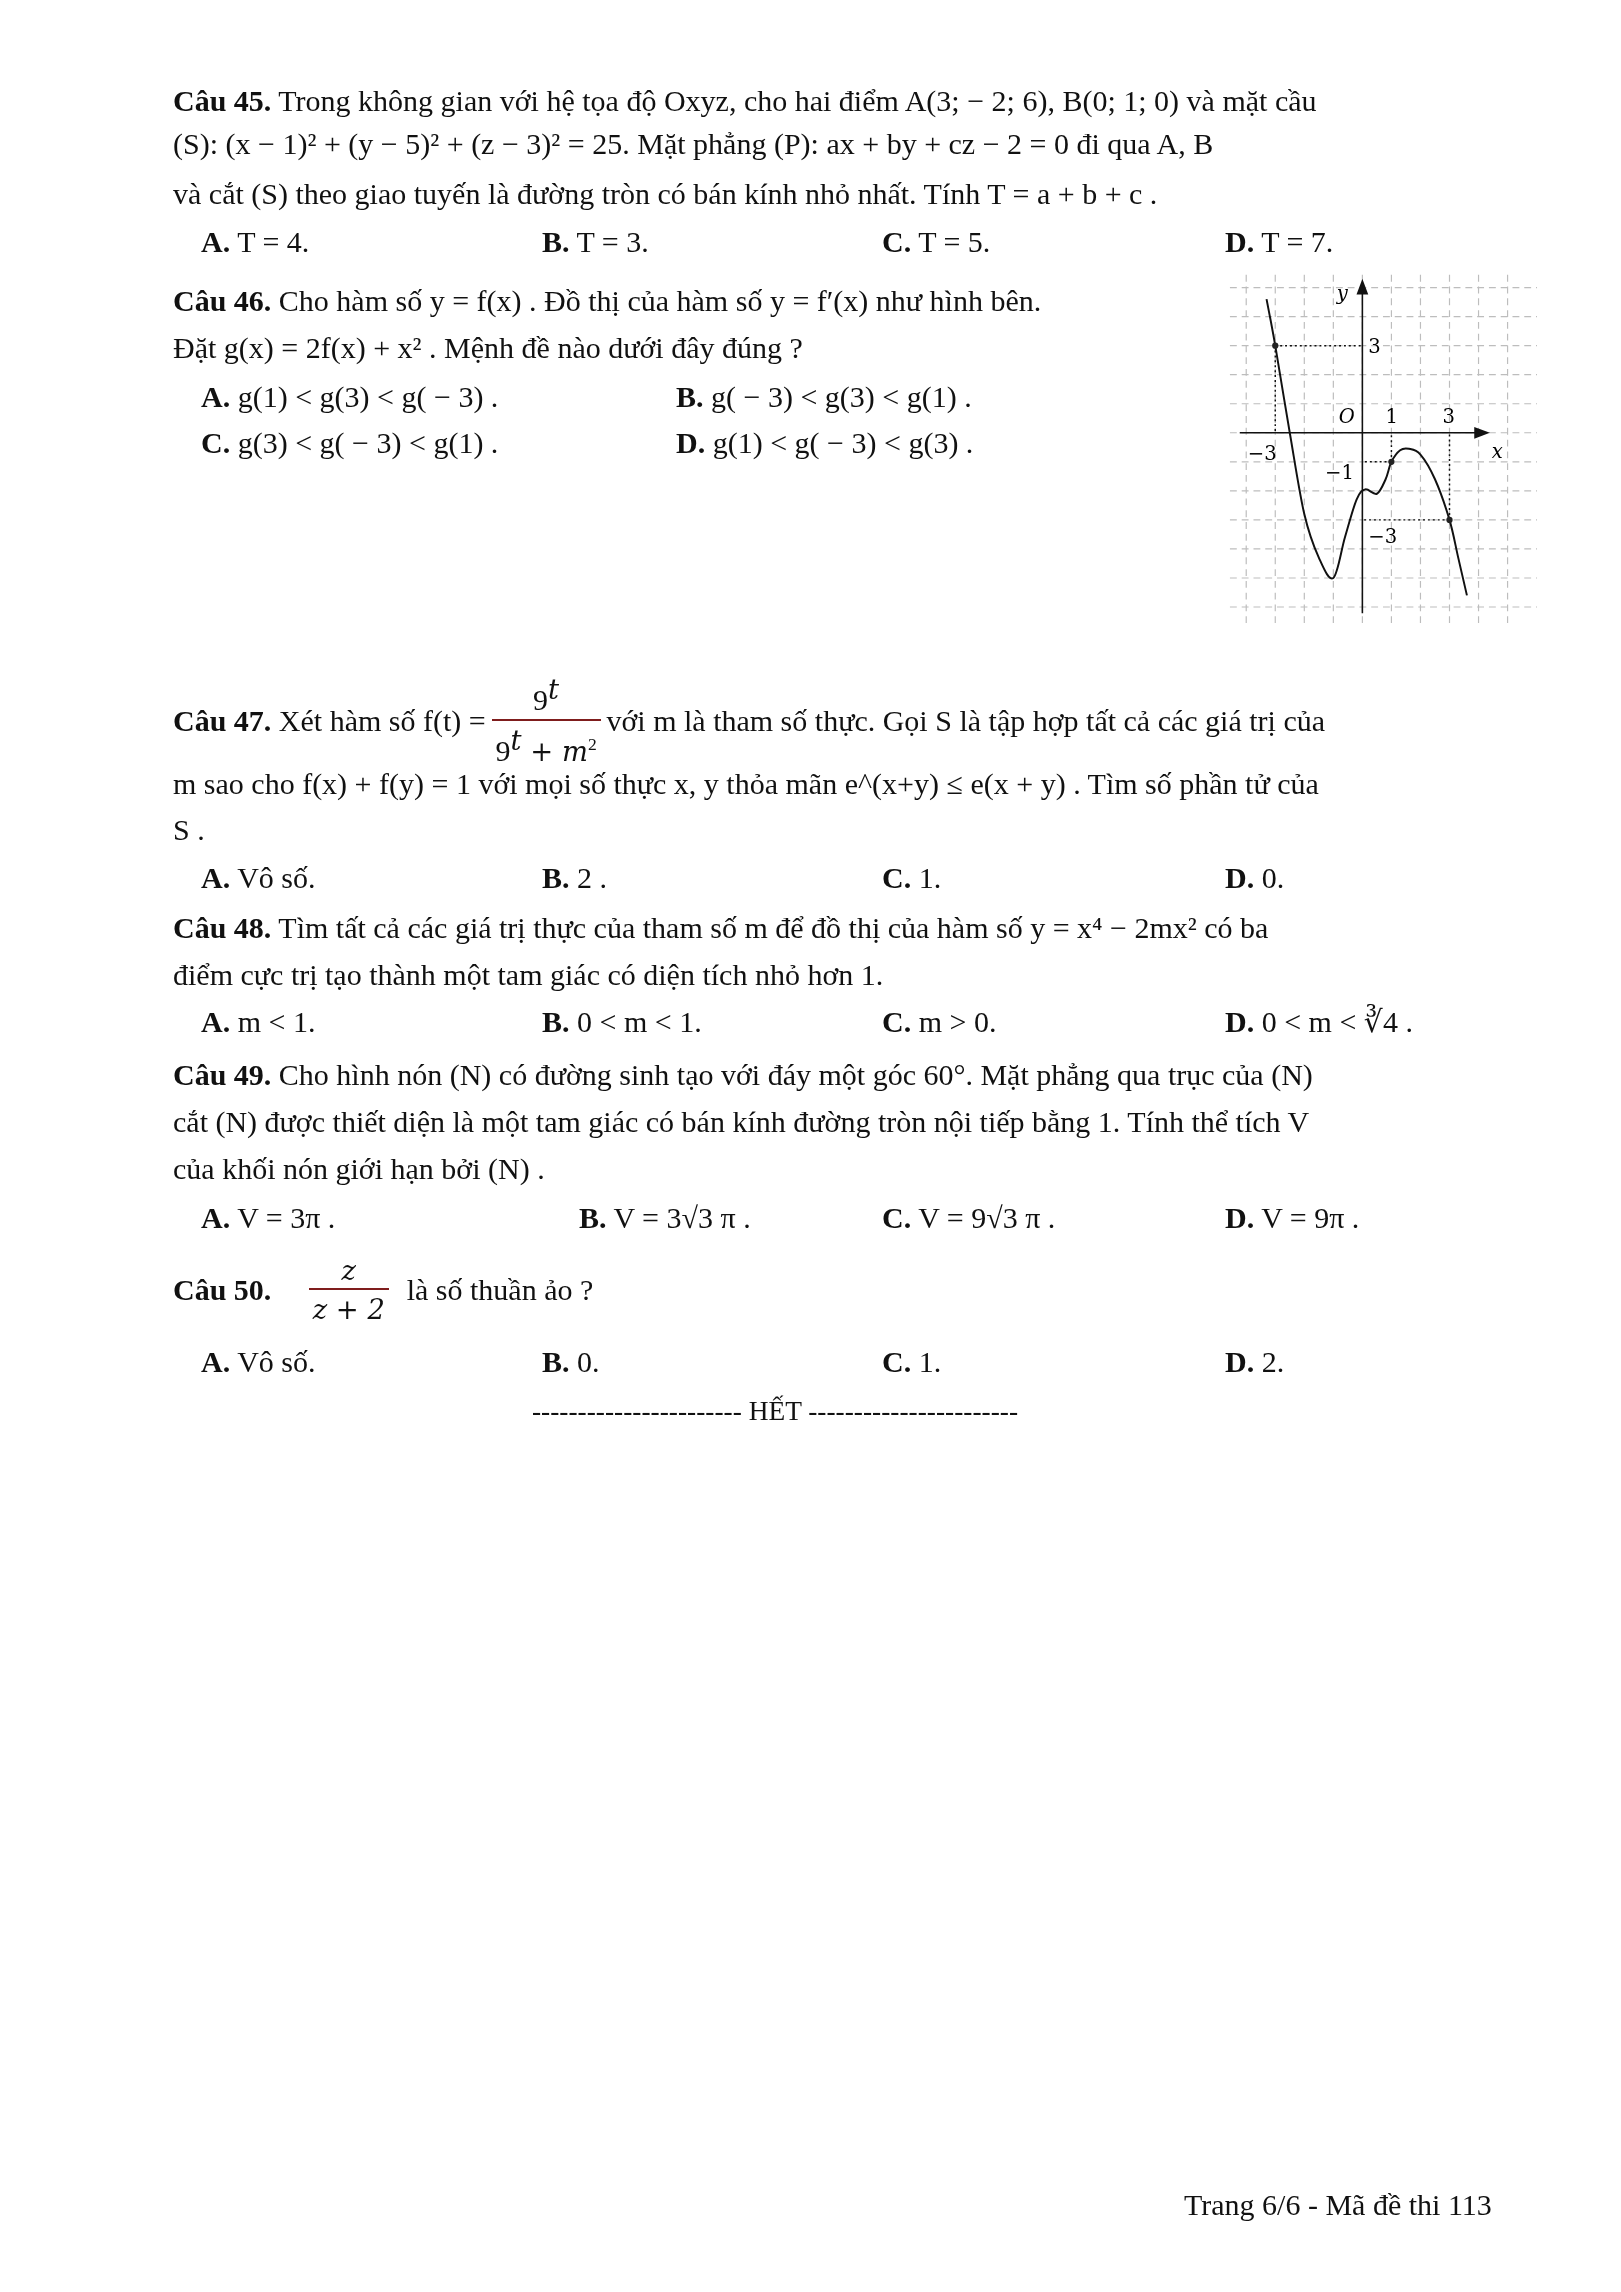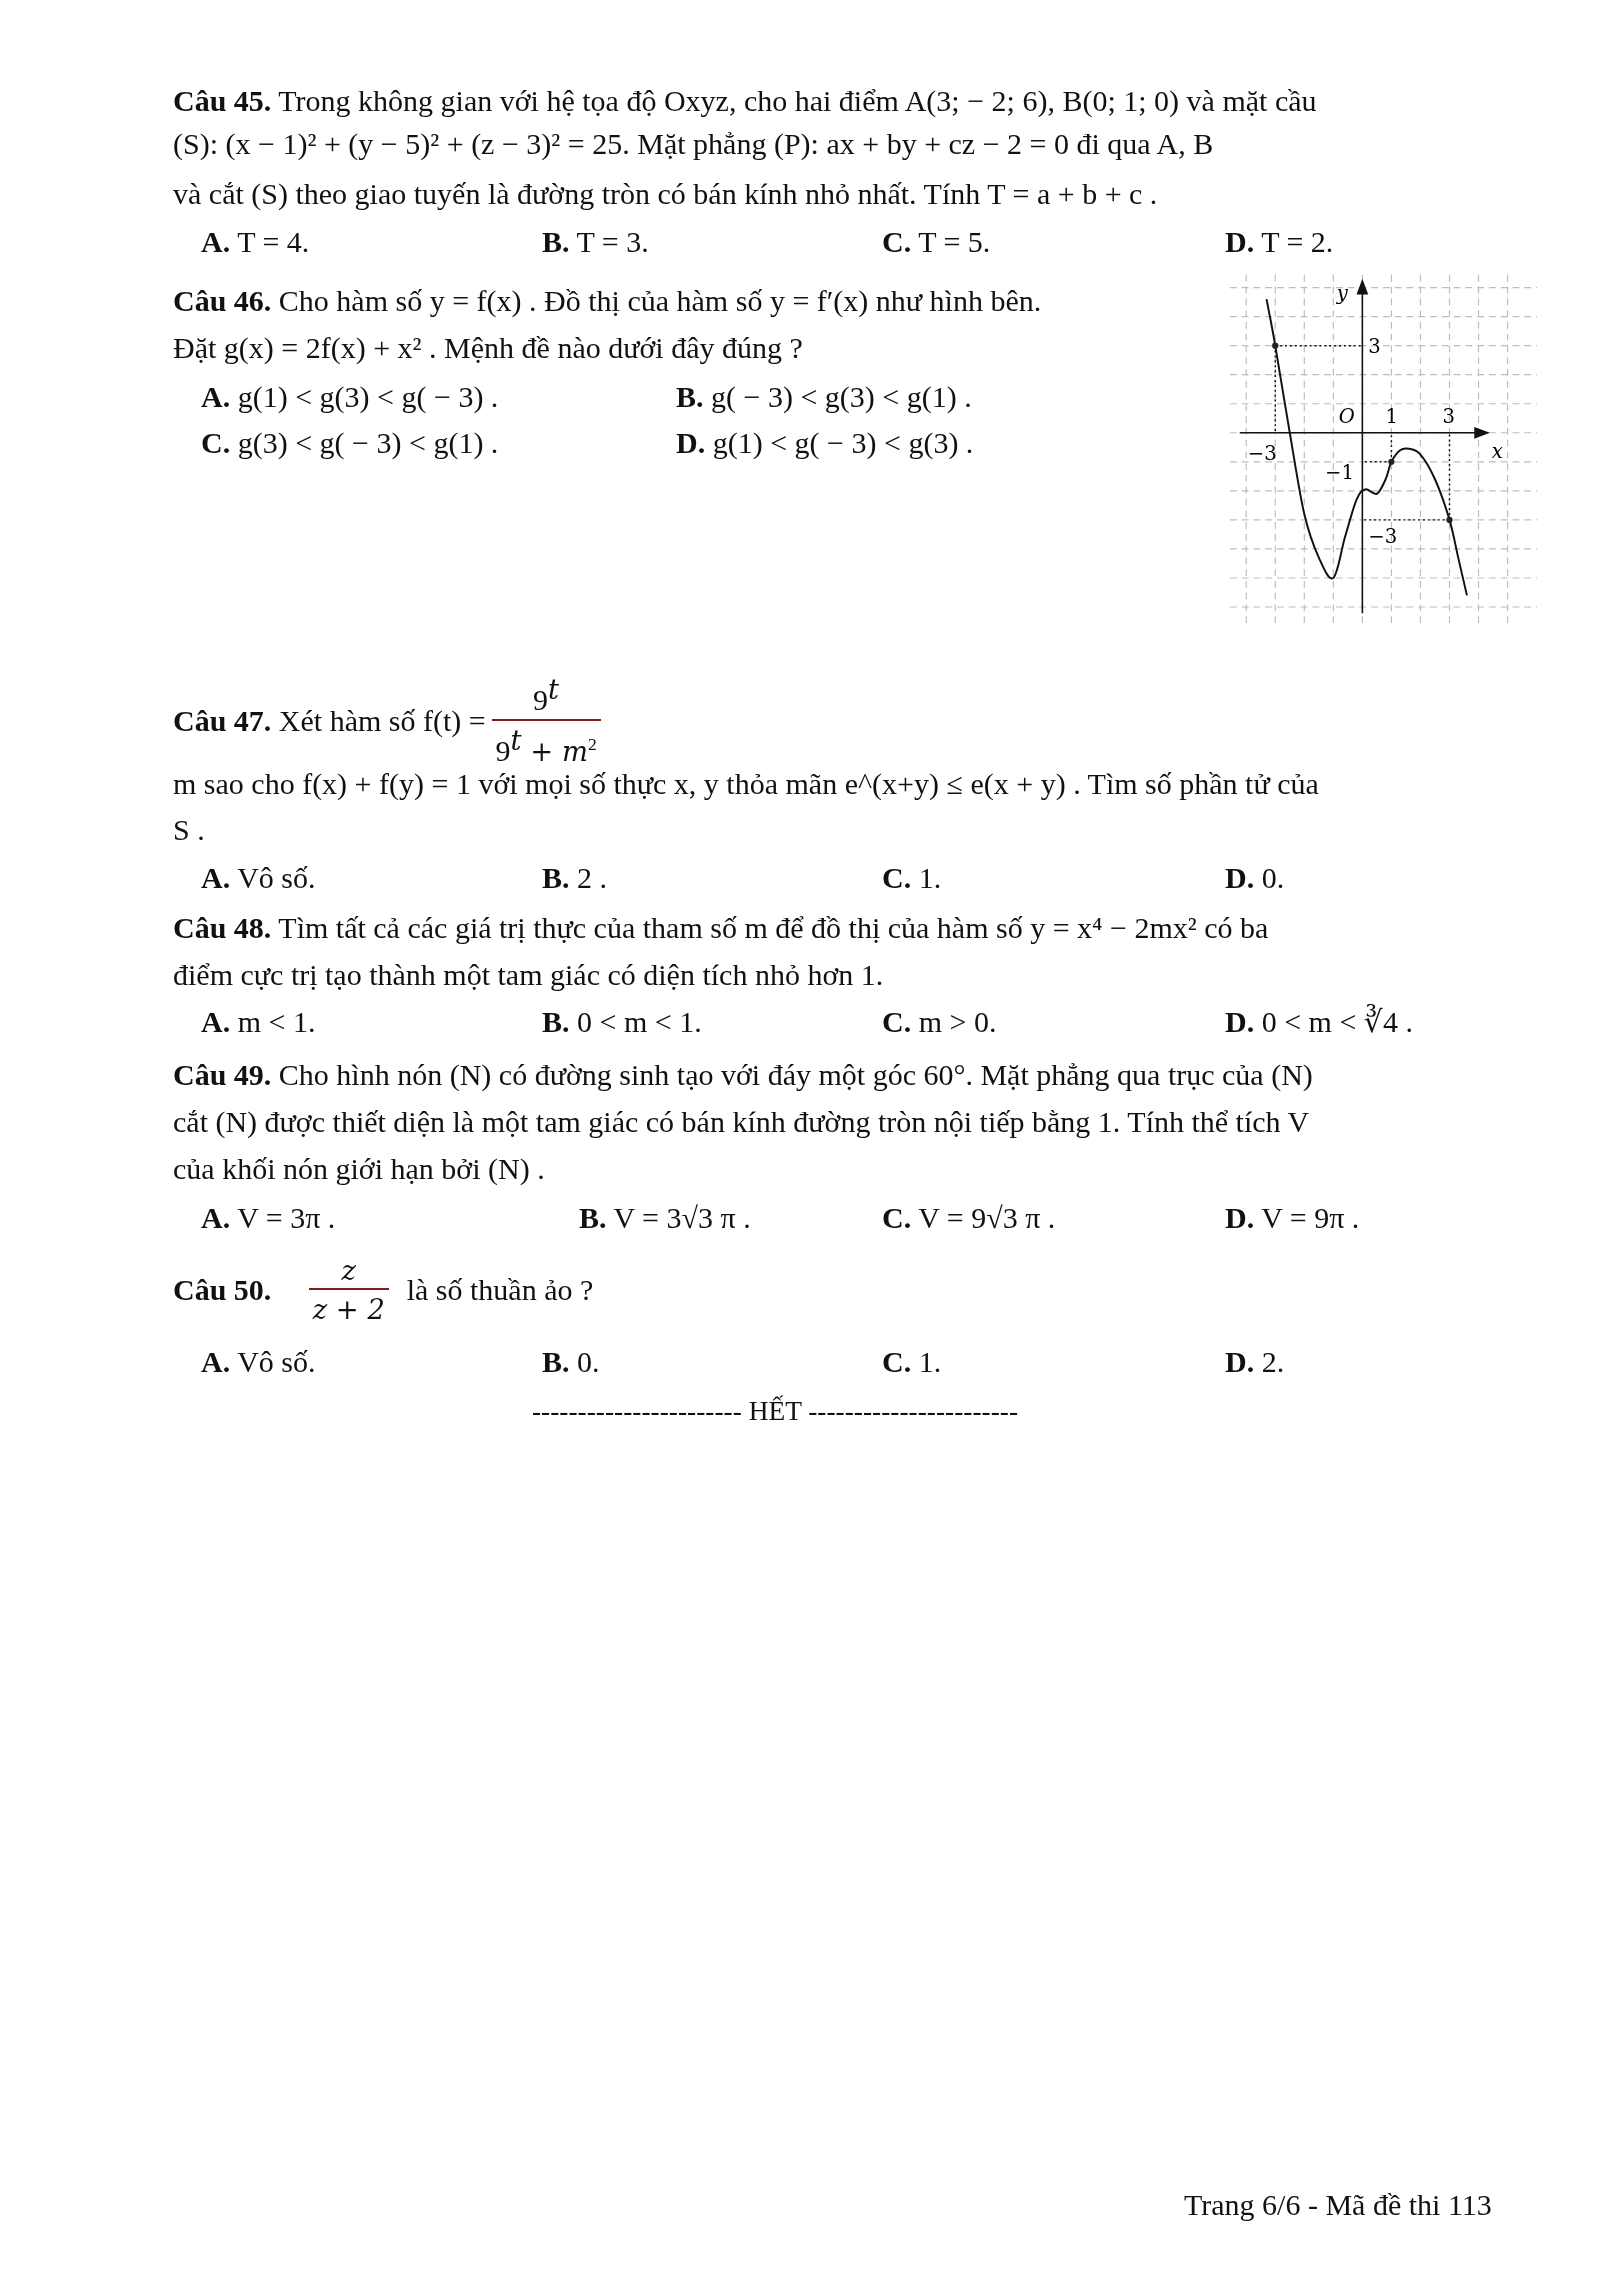--- a/index.html
+++ b/index.html
@@ -24,21 +24,21 @@
 
 <div class="line full" style="top:86px;">
   <span><span class="qlabel">Câu 45.</span> <span>Trong không gian với hệ tọa độ Oxyz, cho hai điểm A(3; − 2; 6), B(0; 1; 0) và mặt cầu</span></span>
 </div>
 <div class="line" style="top:129px;">(S): (x − 1)² + (y − 5)² + (z − 3)² = 25. Mặt phẳng (P): ax + by + cz − 2 = 0  đi qua A, B</div>
 <div class="line" style="top:179px;">và cắt (S) theo giao tuyến là đường tròn có bán kính nhỏ nhất. Tính T = a + b + c .</div>
 <div>
   <div class="opt" style="left:201px;top:227px;"><b>A.</b> <span>T = 4.</span></div>
   <div class="opt" style="left:542px;top:227px;"><b>B.</b> <span>T = 3.</span></div>
   <div class="opt" style="left:882px;top:227px;"><b>C.</b> <span>T = 5.</span></div>
-  <div class="opt" style="left:1225px;top:227px;"><b>D.</b> <span>T = 2.</span></div>
+  <div class="opt" style="left:1225px;top:227px;"><b>D.</b> <span>T = 7.</span></div>
 </div>
 
 <div class="line" style="top:286px;">
   <span class="qlabel">Câu 46.</span> <span>Cho hàm số y = f(x) . Đồ thị của hàm số y = f′(x) như hình bên.</span>
 </div>
 <div class="line" style="top:333px;">Đặt g(x) = 2f(x) + x² . Mệnh đề nào dưới đây đúng ?</div>
 <div class="opt" style="left:201px;top:382px;"><b>A.</b> <span>g(1) &lt; g(3) &lt; g( − 3) .</span></div>
 <div class="opt" style="left:676px;top:382px;"><b>B.</b> <span>g( − 3) &lt; g(3) &lt; g(1) .</span></div>
 <div class="opt" style="left:201px;top:428px;"><b>C.</b> <span>g(3) &lt; g( − 3) &lt; g(1) .</span></div>
 <div class="opt" style="left:676px;top:428px;"><b>D.</b> <span>g(1) &lt; g( − 3) &lt; g(3) .</span></div>
@@ -98,20 +98,21 @@
   <text id="t-ym1" font-size="20" x="102" y="218.6">−1</text>
   <text id="t-ym3" font-size="20" x="146" y="283.8">−3</text>
 </svg>
 
 <div class="line" style="top:676px;display:flex;align-items:center;">
   <span class="qlabel">Câu 47.</span>&nbsp;<span>Xét hàm số f(t) =</span>
   <span class="frac">
     <span class="num"><span>9</span><sup class="m">t</sup></span>
     <span class="den"><span>9</span><sup class="m">t</sup><span class="m"> + m</span><sup>2</sup></span>
   </span>
+  <span>với m là tham số thực. Gọi S là tập hợp tất cả các giá trị của</span>
 </div>
 <div class="line" style="top:769px;">m sao cho f(x) + f(y) = 1 với mọi số thực x, y thỏa mãn e^(x+y) ≤ e(x + y) . Tìm số phần tử của</div>
 <div class="line" style="top:815px;">S .</div>
 <div class="opt" style="left:201px;top:863px;"><b>A.</b> <span>Vô số.</span></div>
 <div class="opt" style="left:542px;top:863px;"><b>B.</b> <span> 2 .</span></div>
 <div class="opt" style="left:882px;top:863px;"><b>C.</b> <span>1.</span></div>
 <div class="opt" style="left:1225px;top:863px;"><b>D.</b> <span>0.</span></div>
 
 <div class="line" style="top:913px;">
   <span class="qlabel">Câu 48.</span> <span>Tìm tất cả các giá trị thực của tham số m để đồ thị của hàm số y = x⁴ − 2mx² có ba</span>

